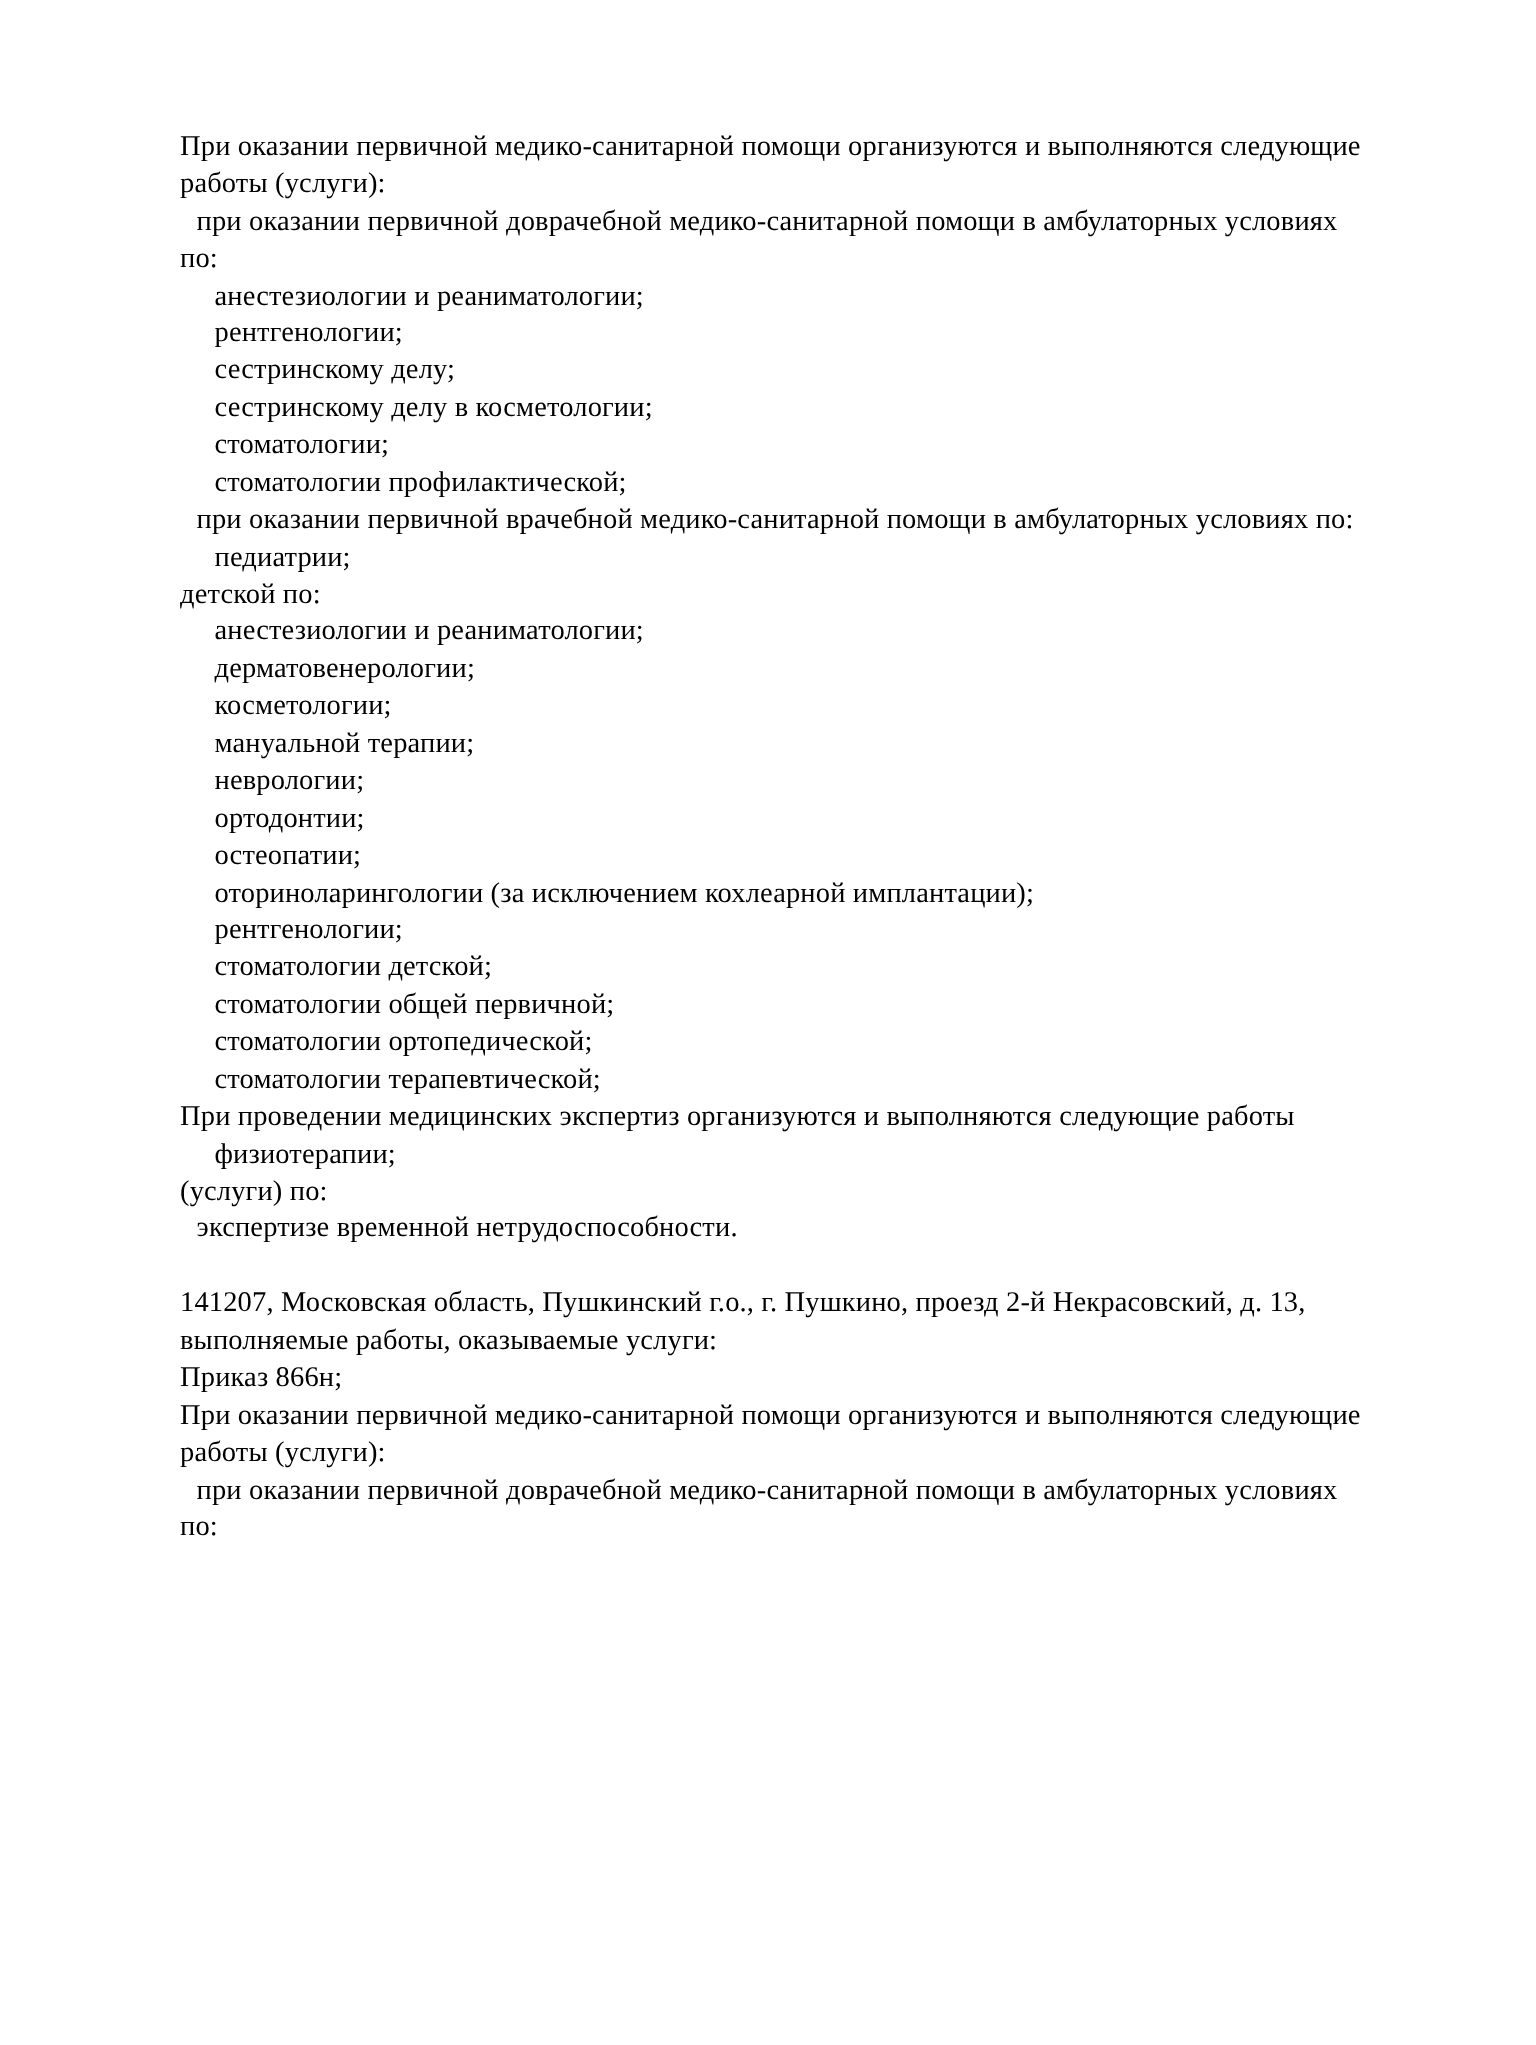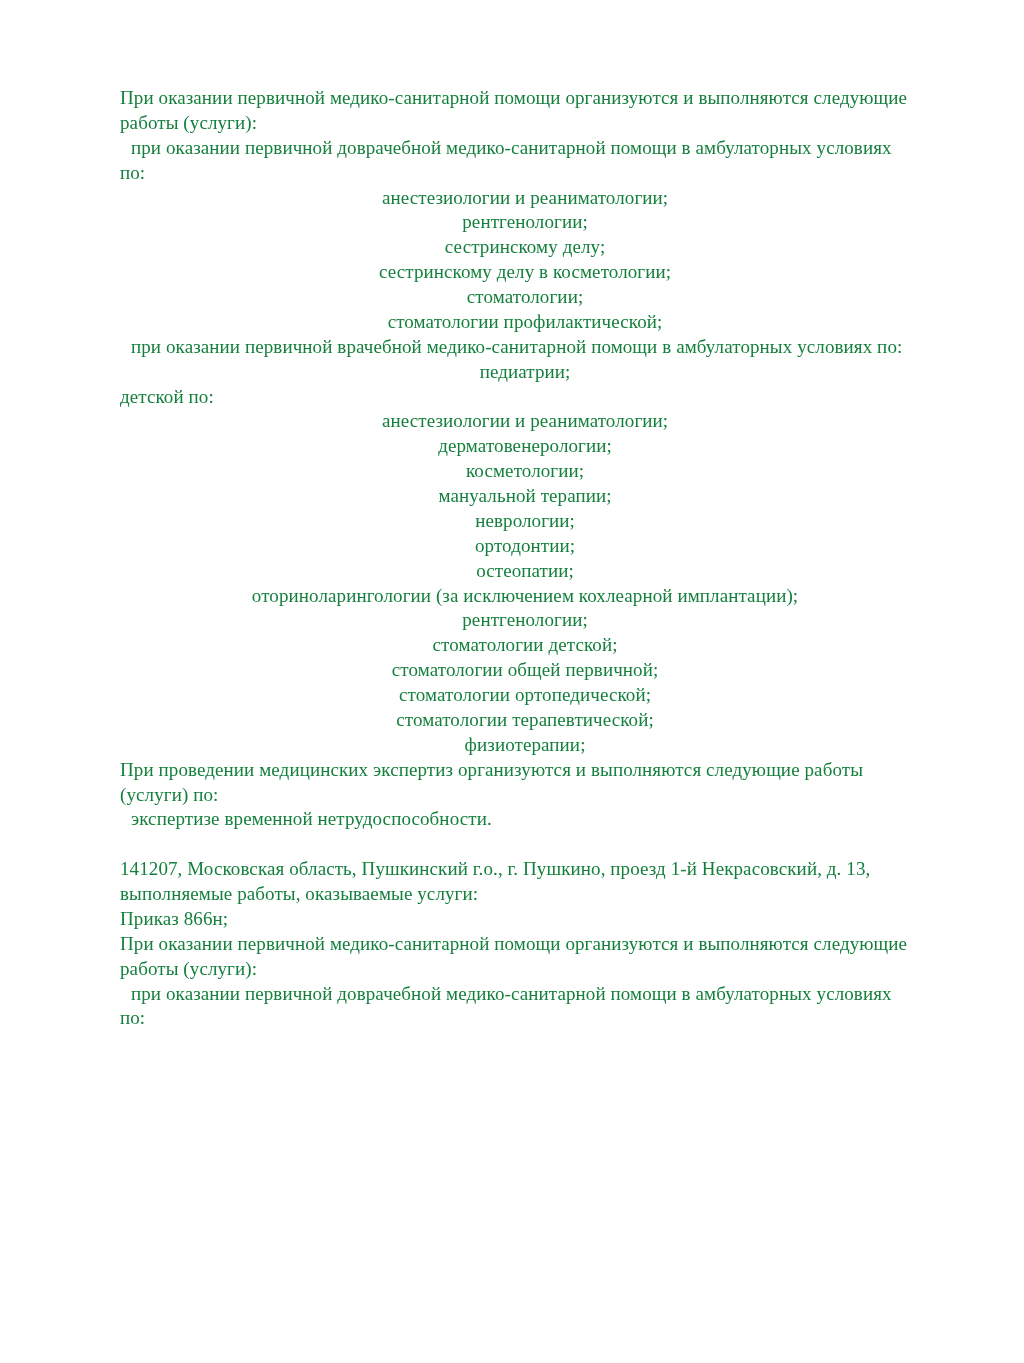--- a/index.html
+++ b/index.html
@@ -7,37 +7,37 @@
     padding: 0;
     background: #ffffff;
   }
   .page {
     position: relative;
     width: 1024px;
     height: 1363px;
     background: #ffffff;
     overflow: hidden;
     font-family: "Liberation Serif", "DejaVu Serif", serif;
-    color: #15803d;
+    color: #000000;
   }
   .text-block {
     position: absolute;
     left: 120px;
     top: 86px;
     font-size: 19px;
     line-height: 24.88px;
     letter-spacing: 0.1px;
   }
   .line {
     white-space: pre;
     min-height: 24.88px;
   }
   .indent-0 { padding-left: 0; }
   .indent-1 { padding-left: 11px; }
-  .indent-2 { padding-left: 23px; text-align: center; }
+  .indent-2 { padding-left: 23px; }
 </style>
 </head>
 <body>
 
 <div class="page">
   <div class="text-block" id="lines-container">
       <div class="line indent-0">При оказании первичной медико-санитарной помощи организуются и выполняются следующие</div>
       <div class="line indent-0">работы (услуги):</div>
       <div class="line indent-1">при оказании первичной доврачебной медико-санитарной помощи в амбулаторных условиях</div>
       <div class="line indent-0">по:</div>
@@ -56,26 +56,26 @@
       <div class="line indent-2">мануальной терапии;</div>
       <div class="line indent-2">неврологии;</div>
       <div class="line indent-2">ортодонтии;</div>
       <div class="line indent-2">остеопатии;</div>
       <div class="line indent-2">оториноларингологии (за исключением кохлеарной имплантации);</div>
       <div class="line indent-2">рентгенологии;</div>
       <div class="line indent-2">стоматологии детской;</div>
       <div class="line indent-2">стоматологии общей первичной;</div>
       <div class="line indent-2">стоматологии ортопедической;</div>
       <div class="line indent-2">стоматологии терапевтической;</div>
+      <div class="line indent-0">При проведении медицинских экспертиз организуются и выполняются следующие работы</div>
       <div class="line indent-2">физиотерапии;</div>
-      <div class="line indent-0">При проведении медицинских экспертиз организуются и выполняются следующие работы</div>
       <div class="line indent-0">(услуги) по:</div>
       <div class="line indent-1">экспертизе временной нетрудоспособности.</div>
       <div class="line indent-0">&nbsp;</div>
-      <div class="line indent-0">141207, Московская область, Пушкинский г.о., г. Пушкино, проезд 1-й Некрасовский, д. 13,</div>
+      <div class="line indent-0">141207, Московская область, Пушкинский г.о., г. Пушкино, проезд 2-й Некрасовский, д. 13,</div>
       <div class="line indent-0">выполняемые работы, оказываемые услуги:</div>
       <div class="line indent-0">Приказ 866н;</div>
       <div class="line indent-0">При оказании первичной медико-санитарной помощи организуются и выполняются следующие</div>
       <div class="line indent-0">работы (услуги):</div>
       <div class="line indent-1">при оказании первичной доврачебной медико-санитарной помощи в амбулаторных условиях</div>
       <div class="line indent-0">по:</div>
     </div>
 </div>
 
 </body></html>

